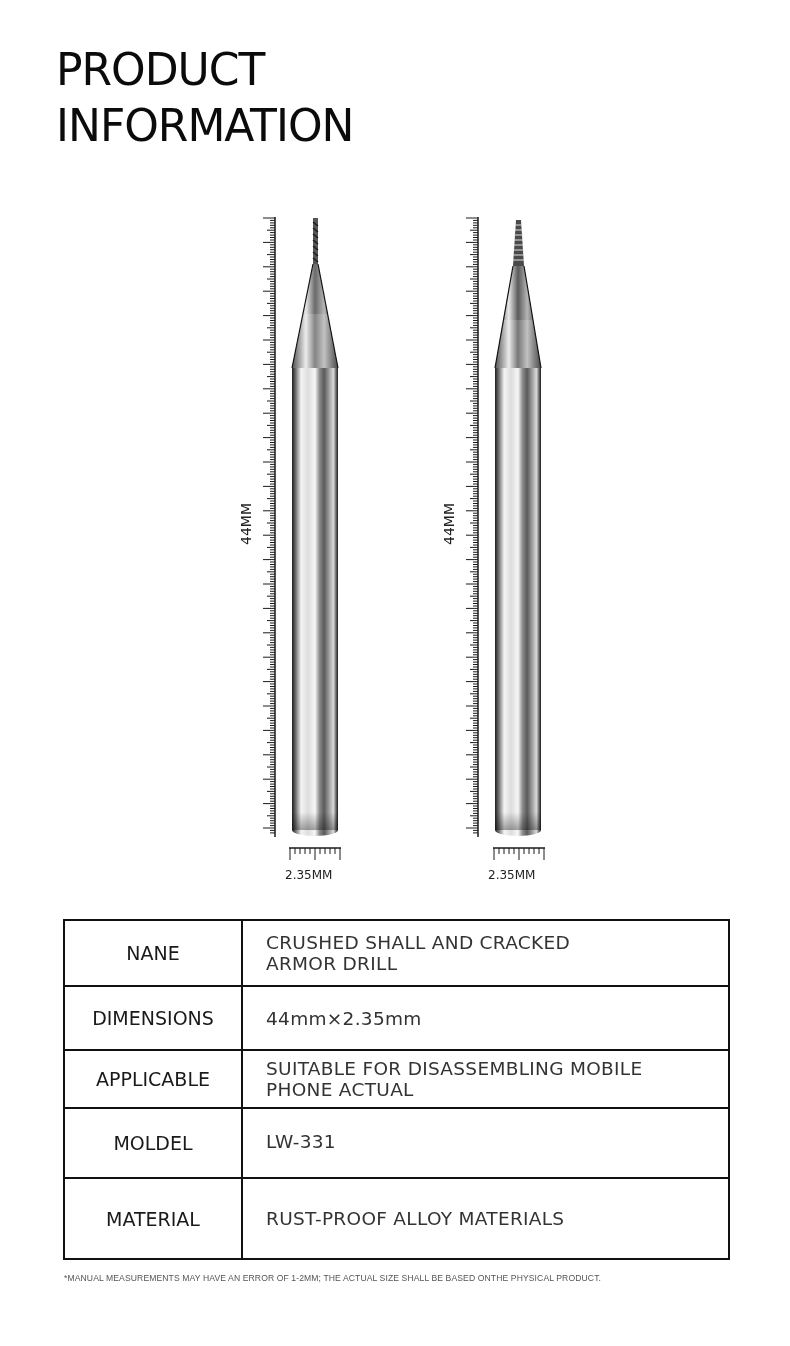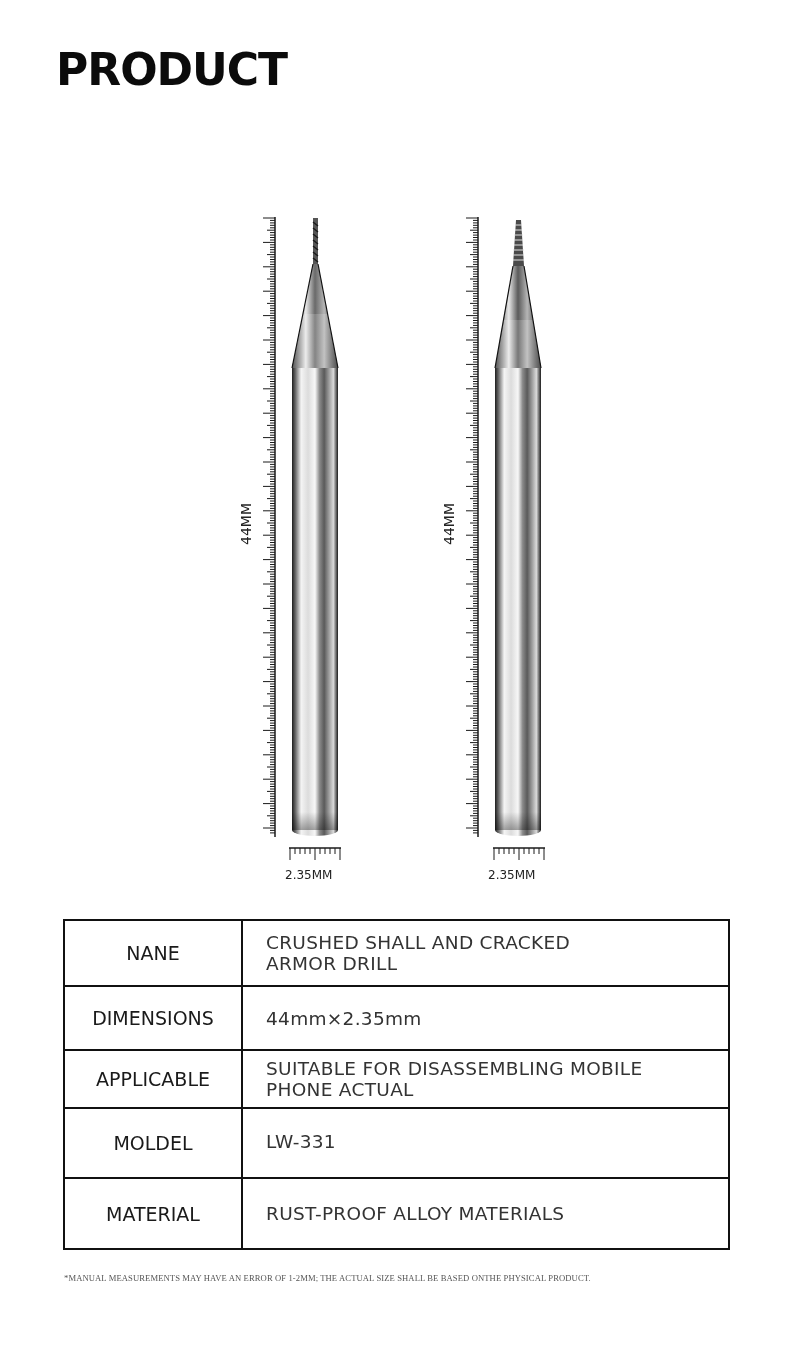--- a/index.html
+++ b/index.html
@@ -1,34 +1,35 @@
 <!DOCTYPE html>
 <html><head>
 <meta charset="utf-8">
 <style>
   html, body { margin:0; padding:0; background:#ffffff; }
   body { width:790px; height:1346px; position:relative; overflow:hidden; font-family:"Liberation Sans", sans-serif; color:#111; }
-  .title { position:absolute; left:56px; top:42px; margin:0; font-family:"DejaVu Sans", sans-serif; font-weight:bold; font-size:44px; line-height:56px; letter-spacing:-1px; color:#0b0b0b; }
+  .title { position:absolute; left:56px; top:42px; margin:0; font-family:"DejaVu Sans", sans-serif; font-weight:normal; font-size:44px; line-height:56px; letter-spacing:-1px; color:#0b0b0b; }
   .ruler { position:absolute; width:14px; }
   .ruler svg, .hruler svg { display:block; }
   .len-label { position:absolute; font-family:"DejaVu Sans", sans-serif; font-size:14px; color:#222; transform:rotate(-90deg); transform-origin:center center; white-space:nowrap; }
   .drill { position:absolute; }
   .hruler { position:absolute; }
   .dia-label { position:absolute; font-family:"DejaVu Sans", sans-serif; font-size:12px; color:#222; white-space:nowrap; }
   table.spec { position:absolute; left:63px; top:919px; width:667px; border-collapse:collapse; table-layout:fixed; }
   table.spec td { border:2.5px solid #111; padding:0; vertical-align:middle; }
   table.spec td.key { width:176px; text-align:center; font-family:"DejaVu Sans", sans-serif; font-size:19px; color:#1a1a1a; }
   table.spec td.val { padding-left:23px; padding-right:20px; font-family:"DejaVu Sans", sans-serif; font-size:18.5px; font-weight:normal; color:#333; line-height:21px; letter-spacing:0.3px; }
-  .footnote { position:absolute; left:64px; top:1273px; font-family:Liberation Serif, serif; font-size:8.6px; color:#555; white-space:nowrap; letter-spacing:0.1px; }
+  .footnote { position:absolute; left:64px; top:1273px; font-family:Liberation Sans, sans-serif; font-size:8.6px; color:#555; white-space:nowrap; letter-spacing:0.1px; }
 </style>
 </head>
 <body>
 
 <h1 class="title">
   <span>PRODUCT</span><br>
+  <span>INFORMATION</span>
 </h1>
 
 <div>
   <div class="ruler" style="left:262px; top:217px;">
     <svg width="14" height="620" class="vticks">
         <line x1="1" x2="13" y1="1.0" y2="1.0" stroke="#1a1a1a" stroke-width="1"></line>
         <line x1="8" x2="13" y1="3.4" y2="3.4" stroke="#1a1a1a" stroke-width="1"></line>
         <line x1="8" x2="13" y1="5.9" y2="5.9" stroke="#1a1a1a" stroke-width="1"></line>
         <line x1="8" x2="13" y1="8.3" y2="8.3" stroke="#1a1a1a" stroke-width="1"></line>
         <line x1="8" x2="13" y1="10.8" y2="10.8" stroke="#1a1a1a" stroke-width="1"></line>
@@ -698,20 +699,20 @@
     <td class="key">APPLICABLE</td>
     <td class="val">
       <span>SUITABLE FOR DISASSEMBLING MOBILE</span><br>
       <span>PHONE ACTUAL</span>
     </td>
   </tr>
   <tr style="height:70px;">
     <td class="key" style="">MOLDEL</td>
     <td class="val" style="padding-bottom:3px;">LW-331</td>
   </tr>
-  <tr style="height:71px;padding-left:20px;">
+  <tr style="height:81px;padding-left:20px;">
     <td class="key">MATERIAL</td>
     <td class="val">RUST-PROOF ALLOY MATERIALS</td>
   </tr>
 </tbody>
   </table>
 
 <div class="footnote">*MANUAL MEASUREMENTS MAY HAVE AN ERROR OF 1-2MM; THE ACTUAL SIZE SHALL BE BASED ONTHE PHYSICAL PRODUCT.</div>
 
 </body></html>

